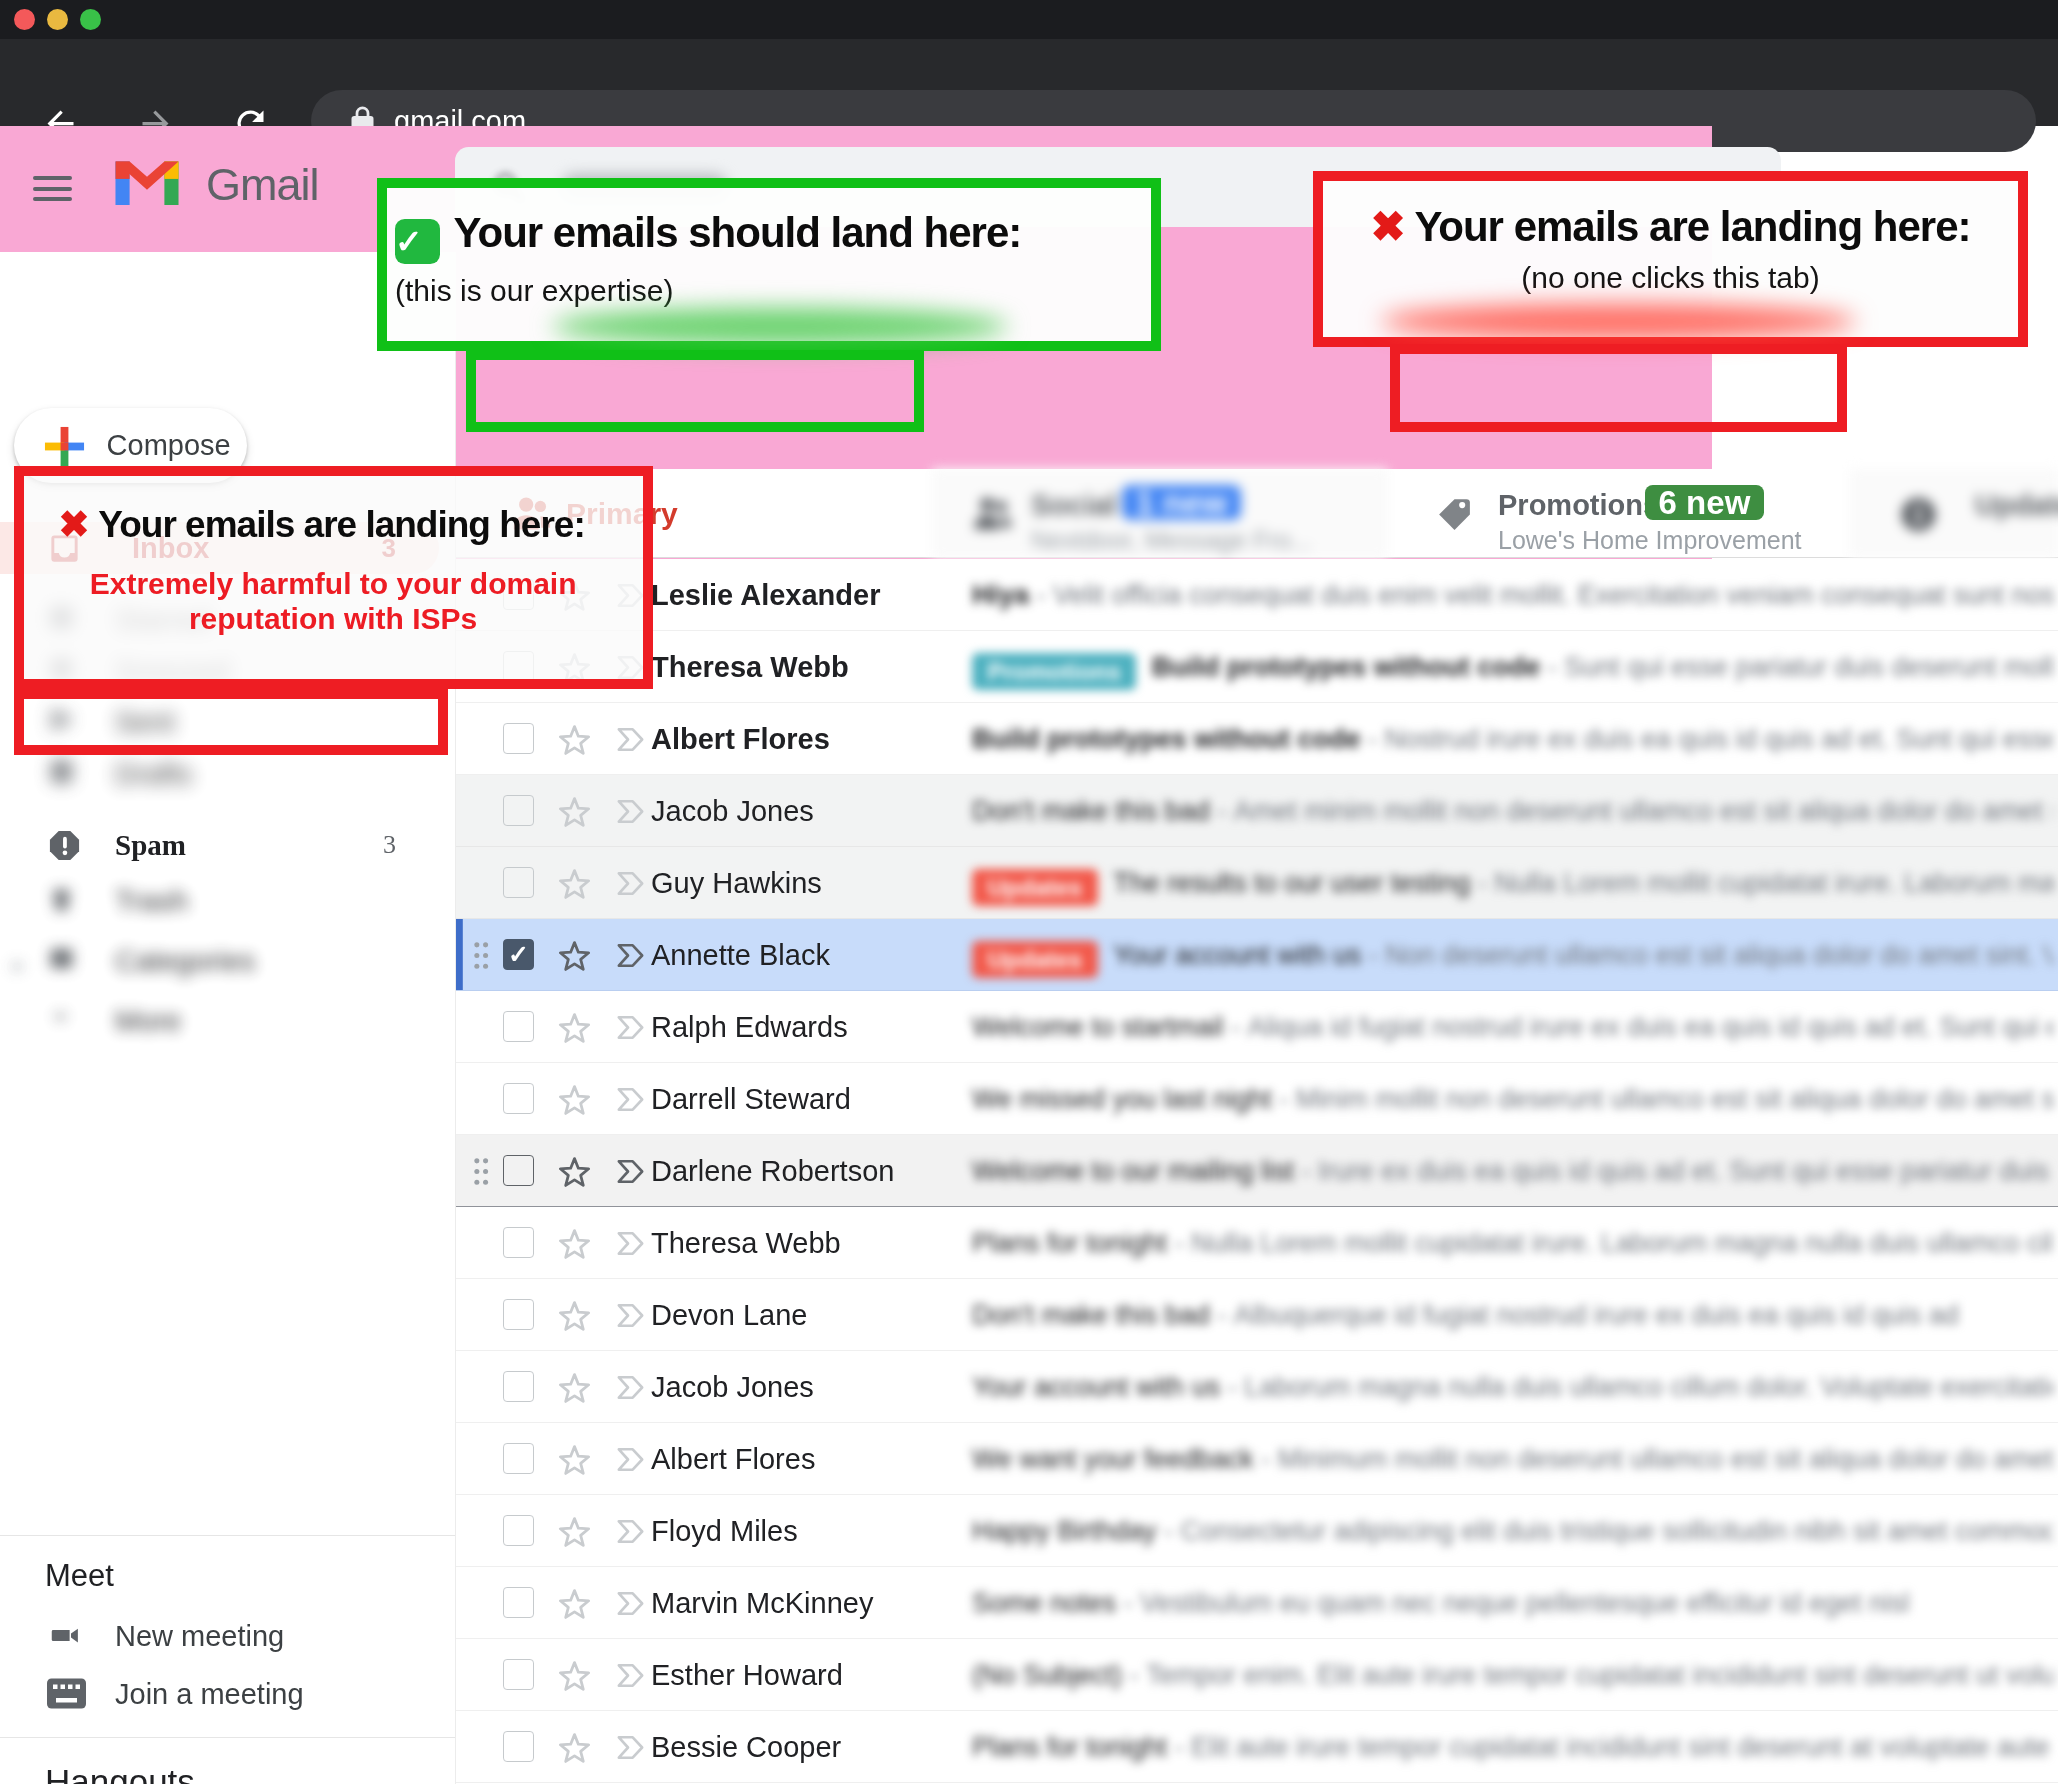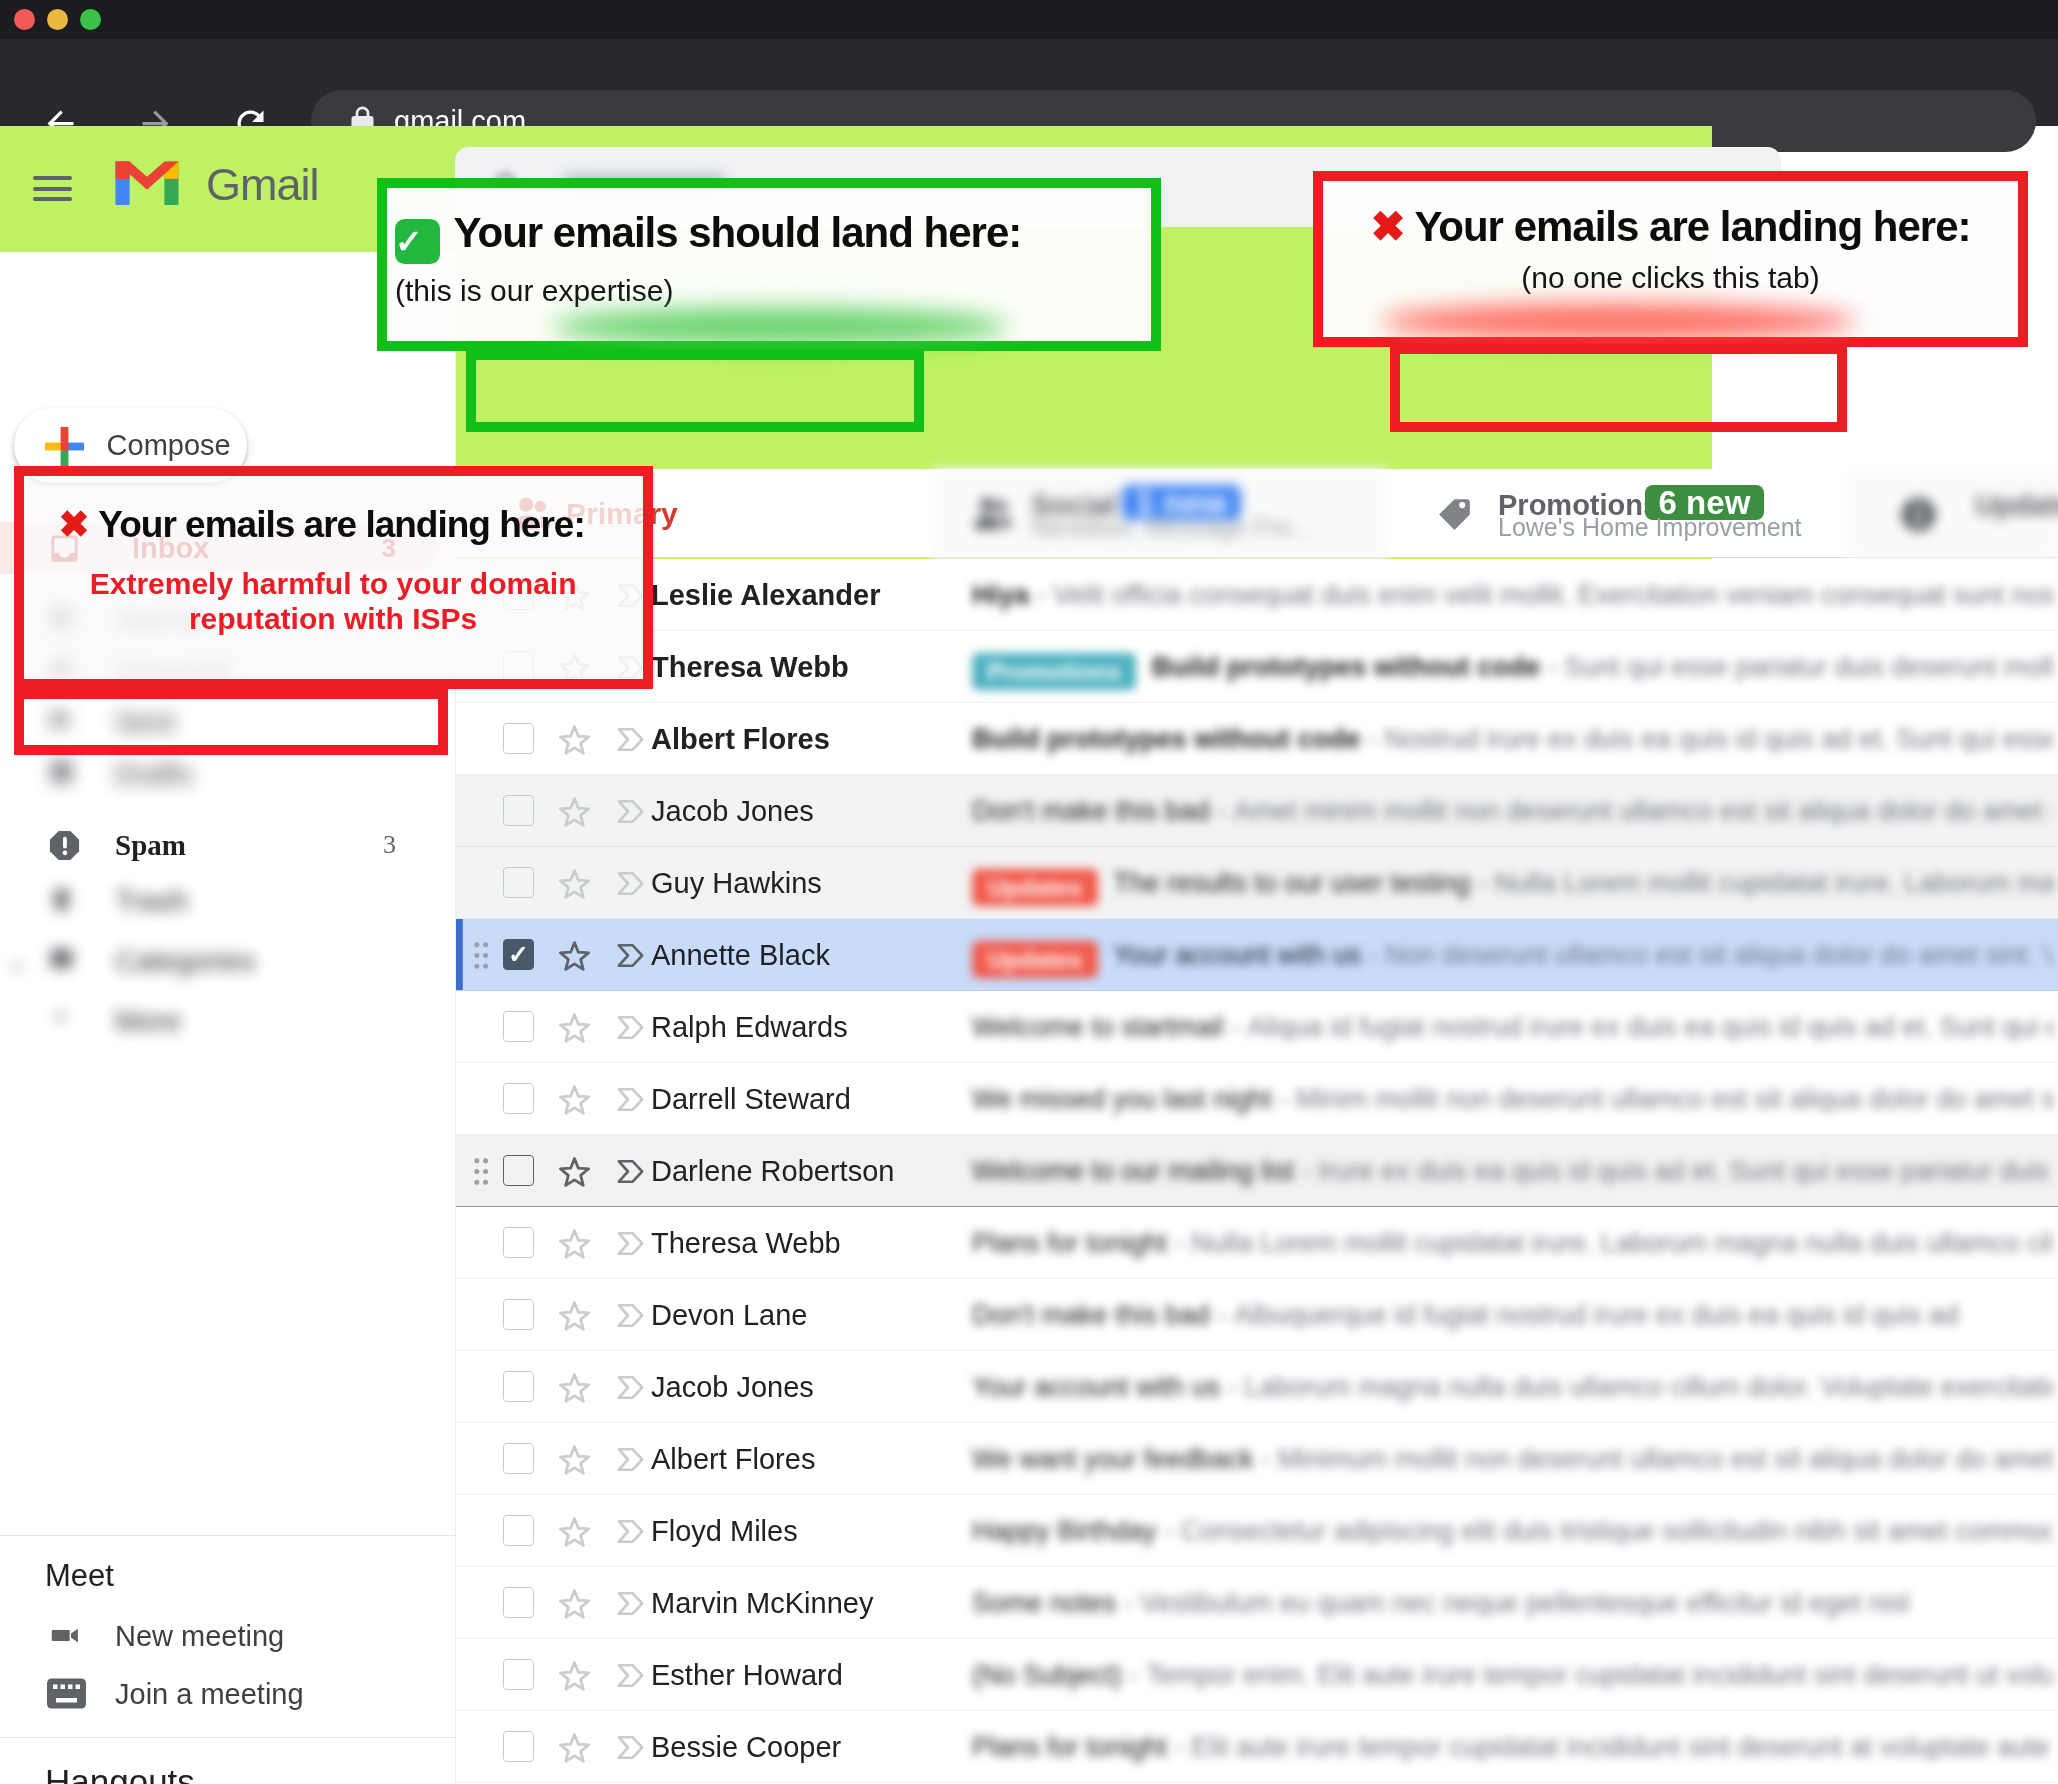--- a/index.html
+++ b/index.html
@@ -13,21 +13,21 @@
   .tdot.r { left:13.6px;  background:#f4595a; }
   .tdot.y { left:47px;  background:#e9b940; }
   .tdot.g { left:80px;  background:#39c148; }
   .toolbar { position:absolute; left:0; top:39px; width:2058px; height:87px; background:#28292c; }
   .navicon { position:absolute; top:65px; width:39px; height:39px; }
   .urlpill { position:absolute; left:311px; top:51px; width:1725px; height:62px; background:#3a3b3f; border-radius:31px; }
   .lock { position:absolute; left:35px; top:14.6px; }
   .urltext { position:absolute; left:83px; top:0; line-height:62px; color:#fff; font-size:29px; }
 
   
-  .appbody { position:absolute; left:0; top:126px; width:1712px; height:1658px; background:#bef264;padding-left:48px; }
+  .appbody { position:absolute; left:0; top:126px; width:1712px; height:1658px; background:#f9a8d4;padding-left:48px; }
   .hamburger { position:absolute; left:33px; top:50px; width:39px; height:25px; cursor:pointer; }
   .hamburger span { position:absolute; left:0; width:39px; height:3.9px; background:#5f6368; border-radius:1.9px; }
   .hamburger span:nth-child(1){top:0} .hamburger span:nth-child(2){top:10.7px} .hamburger span:nth-child(3){top:21.3px}
   .gmlogo { position:absolute; left:115px; top:29px; }
   .gmword { position:absolute; left:206px; top:33px; font-size:45px; color:#5f6368; letter-spacing:-1px; }
   .searchbar { position:absolute; left:455px; top:21.3px; width:1326px; height:80px; background:#f0f2f4; border-radius:13.6px; }
   .searchbar .sico { position:absolute; left:35px; top:20.4px; filter:blur(3.9px); opacity:.75; }
   .searchbar .sblob { position:absolute; left:107px; top:27px; width:165px; height:25px; background:#b9bdc2; border-radius:12.6px; filter:blur(6.8px); }
 
   
@@ -57,21 +57,21 @@
   .main { position:absolute; left:455px; top:126px; width:1603px; height:1658px; border-left:1px solid #ececec; }
   .tabs { position:absolute; left:0; top:217px; width:1603px; height:89px; border-bottom:1px solid #dcdcdc; background:#fff; }
   .tab { position:absolute; top:0; height:89px; cursor:pointer; }
   .tab-primary { left:0; width:476px; }
   .tab-social { left:476px; width:456px; background:#fafafa; }
   .tab-promotions { left:933px; width:461px; }
   .tab-updates { left:1393px; width:210px; background:#fafafa; }
   .tab .ticon { position:absolute; top:25px; }
   .tab-primary .tlabel { position:absolute; left:110px; top:0; line-height:89px; font-size:30px; font-weight:bold; color:#d33b2c; }
   .tl1 { position:absolute; font-size:29px; font-weight:bold; color:#5f6368; top:20.4px; }
-  .tl2 { position:absolute; font-size:25px; color:#9aa0a6; top:44px; white-space:nowrap; }
+  .tl2 { position:absolute; font-size:25px; color:#9aa0a6; top:57px; white-space:nowrap; }
   .badge { position:absolute; top:15.5px; height:35px; border-radius:7.8px; color:#fff; font-size:33px; font-weight:bold;
            padding:0 13.6px; line-height:35px; }
   .blurred { filter:blur(5.8px); }
 
   
   .rows { position:absolute; left:0; top:307px; width:1603px; }
   .row { position:relative; width:1603px; height:72px; background:#fff; border-bottom:1px solid #efefef; cursor:pointer; }
   .row.gray { background:#f2f3f3; border-bottom-color:#e7e7e7; }
   .row.hover { background:#f2f2f2; border-bottom:1.9px solid #90939a; }
   .row.selected { background:#c8dcfa; border-bottom-color:#b9cef0; box-shadow:inset 6.8px 0 0 #3e6dc9; }

